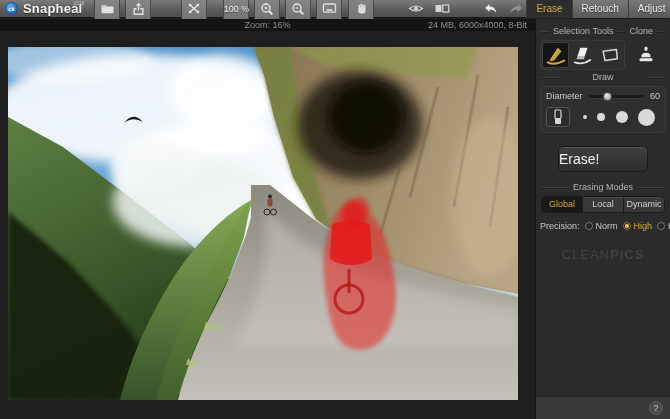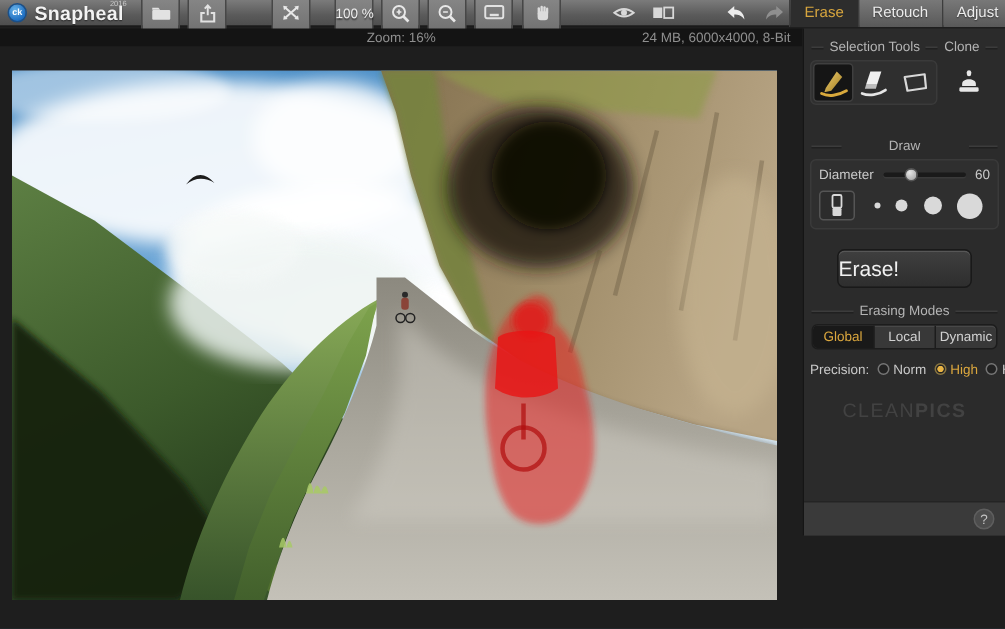--- a/index.html
+++ b/index.html
@@ -36,21 +36,21 @@
                display:flex; align-items:center; font-size:9px; color:#8f8f8f; }
   #status-zoom { position:absolute; left:0; width:100%; text-align:center; }
   #status-info { position:absolute; right:8px; }
 
   
   #canvas { position:absolute; left:0; top:31px; width:535px; height:388px; background:#1e1e1e; }
   #photo { position:absolute; left:8px; top:47px; width:510px; height:353px; background:#456; }
   #photo svg { display:block; width:510px; height:353px; }
 
   
-  #sidebar { position:absolute; left:535px; top:19px; width:135px; height:338px;
+  #sidebar { position:absolute; left:535px; top:19px; width:135px; height:400px;
              background:#2b2b2b; border-left:1px solid #151515; color:#c4c4c4; }
   .sec-head-row { display:flex; align-items:center; margin:7px 5px 4px 5px; }
   .sec-line { flex:1; height:1px; background:#3c3c3c; box-shadow:0 1px 0 #202020; }
   .sec-label { font-size:9px; color:#b4b4b4; padding:0 4px; white-space:nowrap; }
   .tools-row { display:flex; align-items:center; margin:2px 4px 0 4px; }
   .tools-box { display:flex; border:1px solid #3a3a3a; border-radius:4px; background:#2f2f2f; padding:1px; }
   .tool-btn { width:27px; height:26px; border-radius:3px; display:flex; align-items:center; justify-content:center; }
   .tool-btn.selected { background:#151515; border:1px solid #3f3f3f; }
   .stamp-wrap { margin-left:auto; margin-right:7px; }
   .slider-box { border:1px solid #3a3a3a; border-radius:4px; margin:2px 4px 0 4px; padding:4px 5px 5px 5px; background:#2f2f2f; }
@@ -348,21 +348,21 @@
       </div>
       <div class="stamp-wrap tool-btn">
         <svg width="22" height="22" viewBox="0 0 24 24">
           <rect x="10.4" y="3" width="3.2" height="4.5" rx="1.6" fill="#e8e8e8"></rect>
           <path d="M7,13 C7,8.5 17,8.5 17,13 L17,14.5 L7,14.5 Z" fill="#e8e8e8"></path>
           <rect x="5" y="15.5" width="14" height="3.2" rx="1" fill="#e8e8e8"></rect>
         </svg>
       </div>
     </div>
 
-    <div class="sec-head-row" style="margin-top:22px;gap:28px;">
+    <div class="sec-head-row" style="margin-top:2px;gap:28px;">
       <span class="sec-line"></span>
       <span class="sec-label">Draw</span>
       <span class="sec-line"></span>
     </div>
 
     <div class="slider-box">
       <div class="slider-row">
         <span>Diameter</span>
         <span class="slider-track">
           <span class="slider-thumb"></span>

